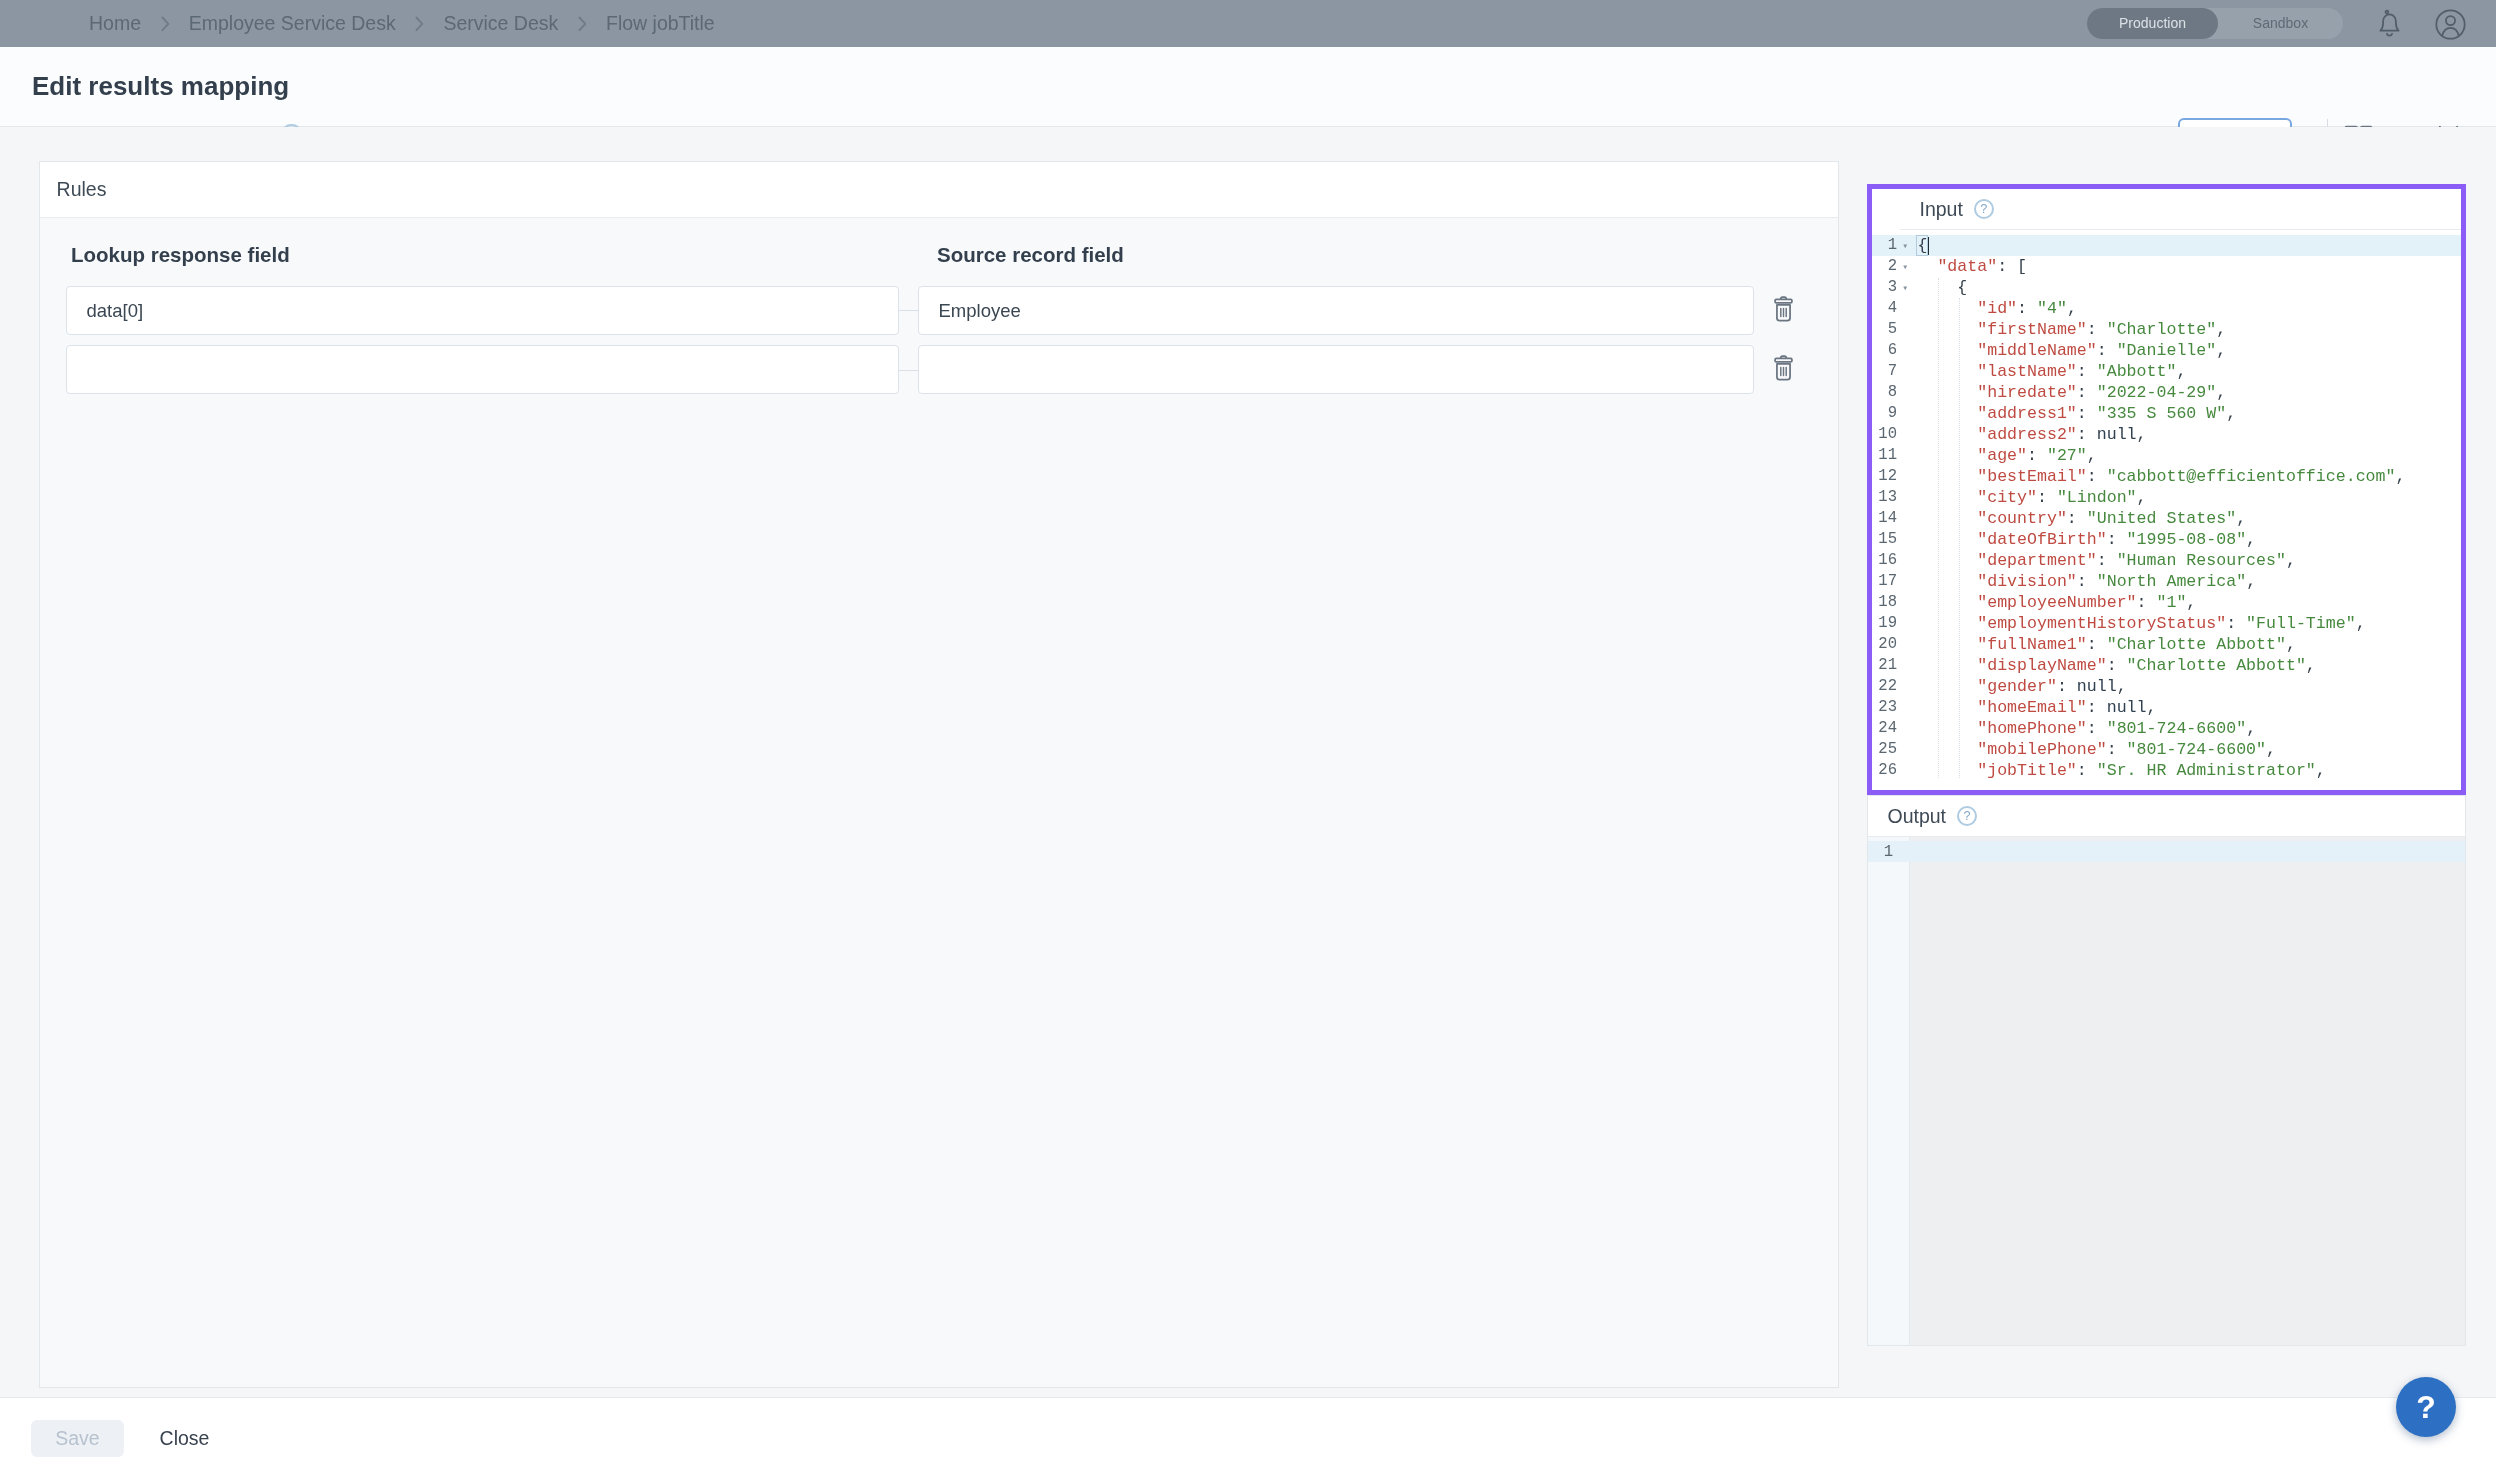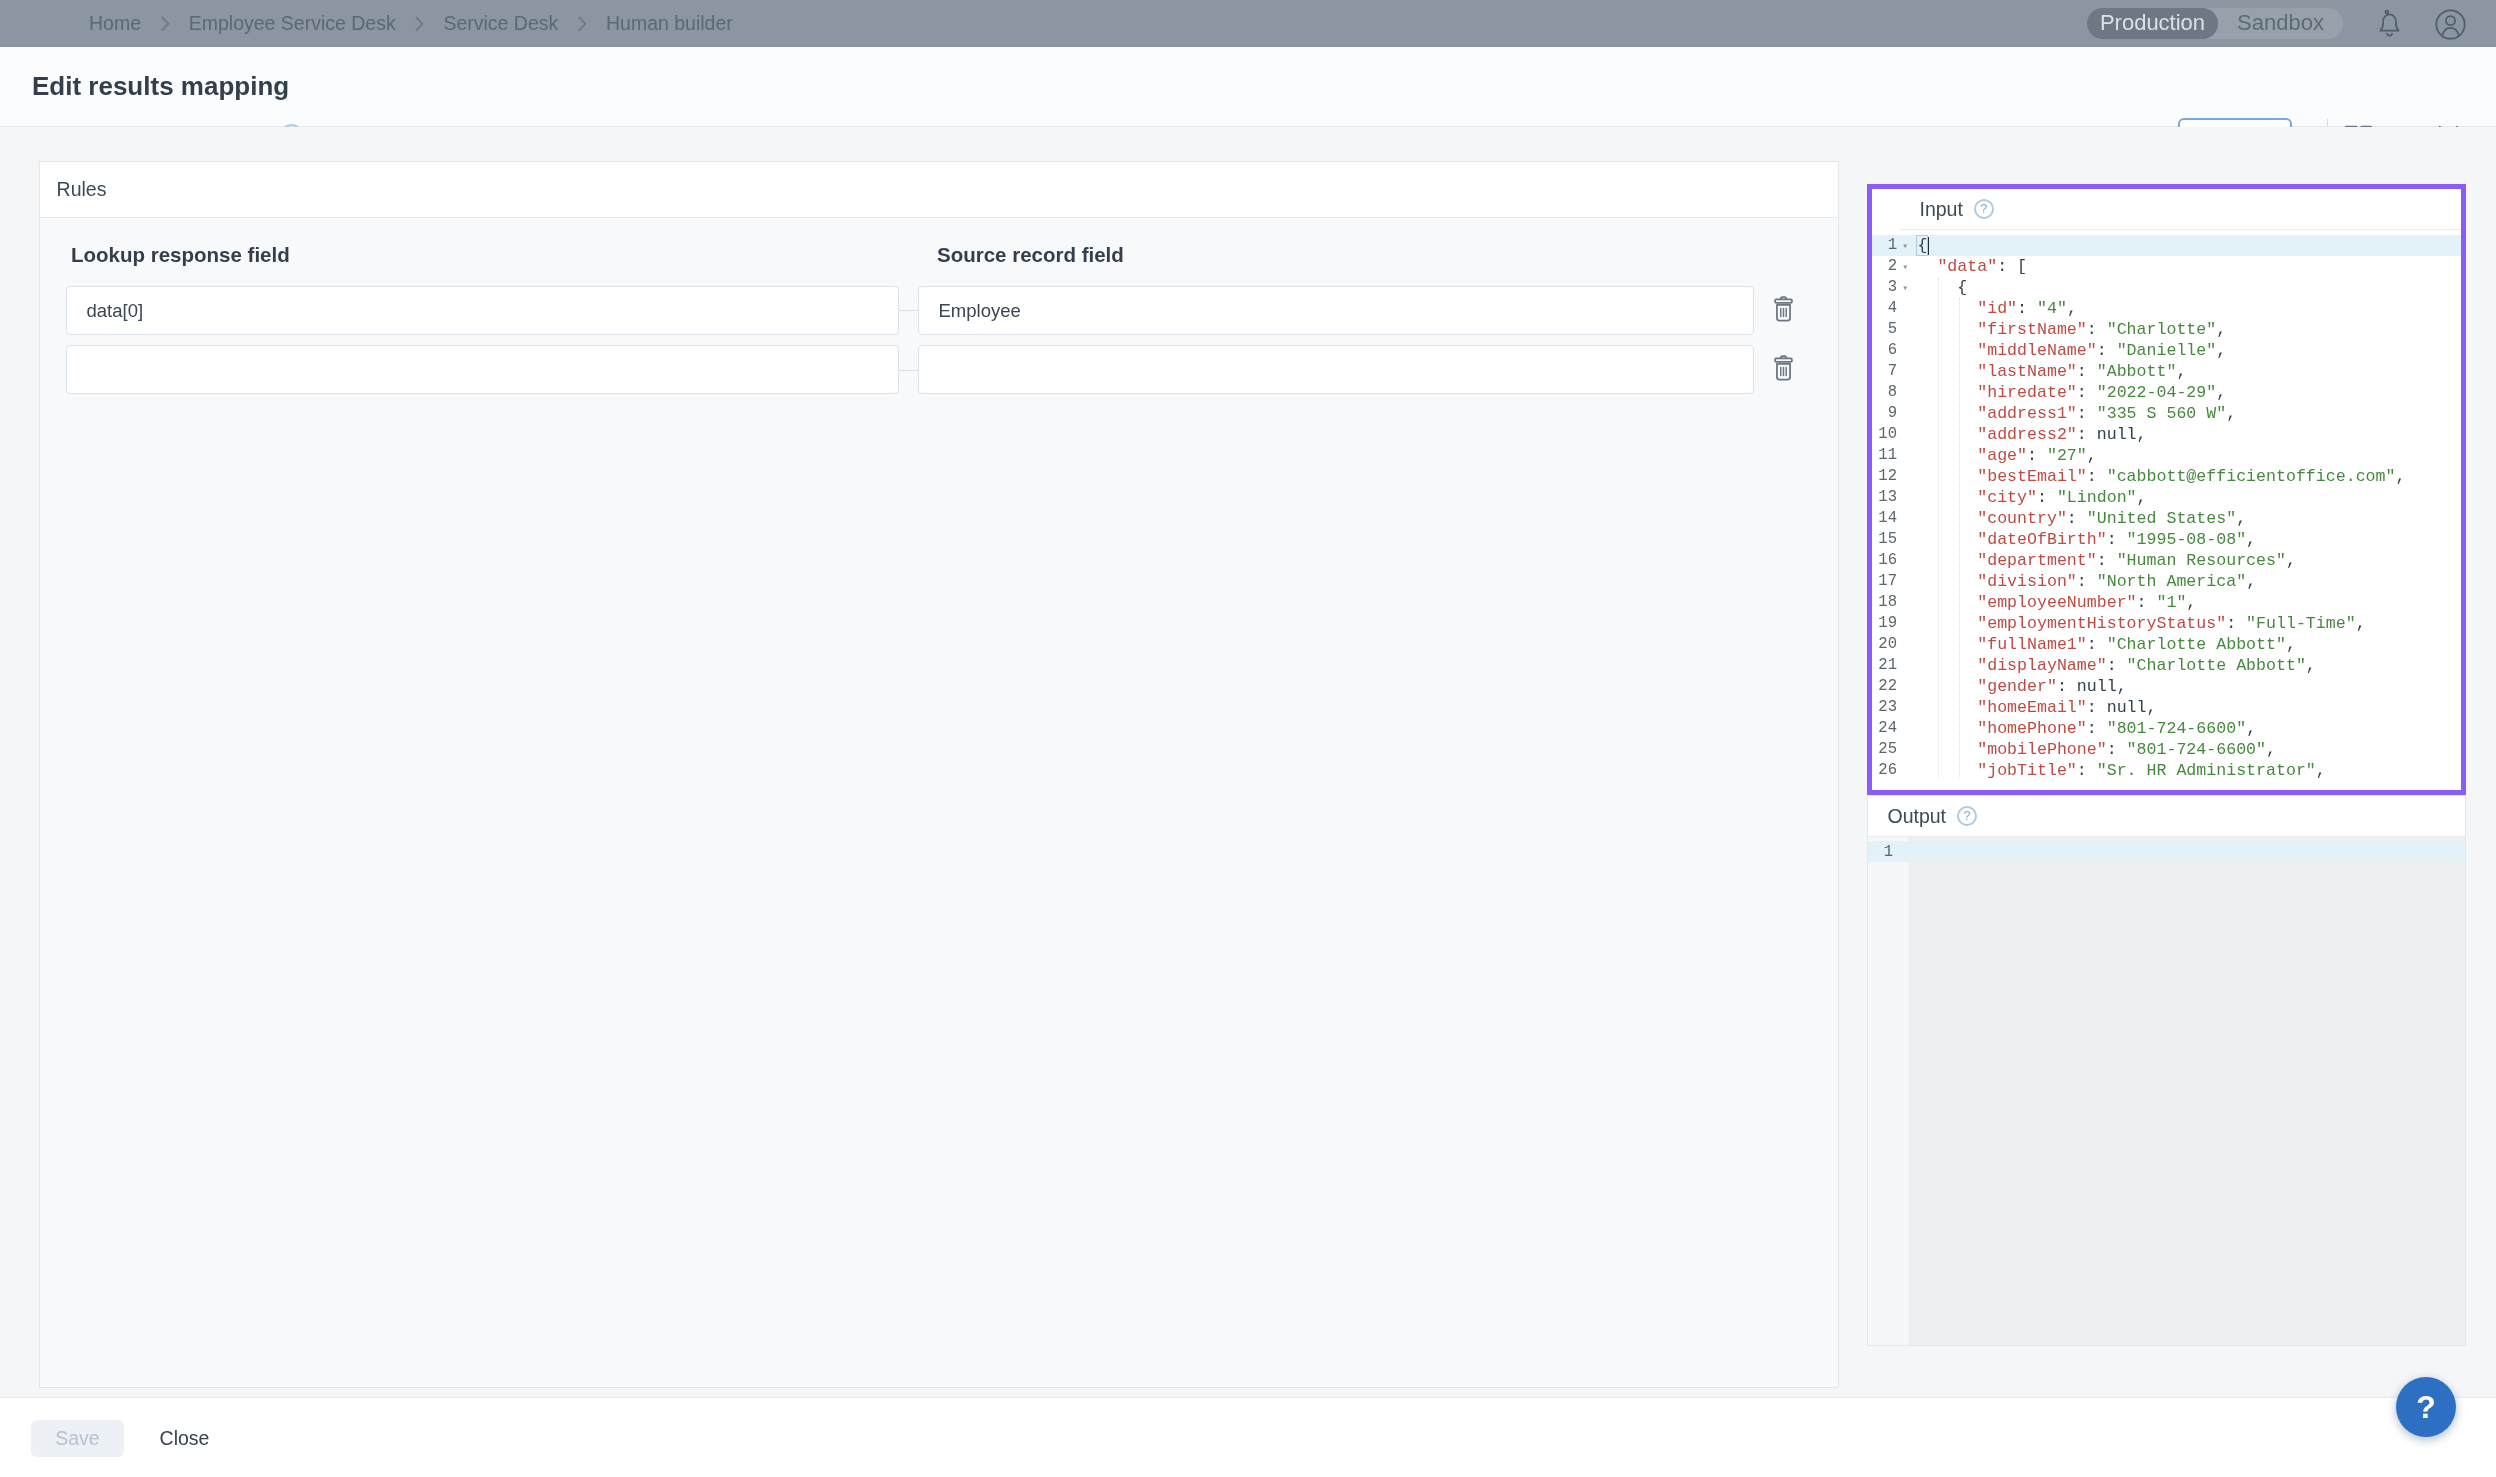--- a/index.html
+++ b/index.html
@@ -6,21 +6,21 @@
   html,body { width:2497px; height:1478px; }
   body { font-family:"Liberation Sans", sans-serif; background:#E9EDF1; }
   .screen { position:relative; width:2497px; height:1478px; overflow:hidden; background:#F5F6F8; }
 
   
   .topbar { position:absolute; left:0; top:0; width:2497px; height:47px; background:#8B96A2; }
   .crumbs { position:absolute; left:49px; top:0; height:47px; display:flex; align-items:center; gap:18.5px; font-size:19.5px; color:#5C6873;margin-left:40px; }
   .crumb { white-space:nowrap; }
   .crumb.link { cursor:pointer; }
   .chev { display:flex; align-items:center; }
-  .envtoggle { position:absolute; left:2087px; top:7.8px; width:256px; height:31px; background:#97A1AB; border-radius:15.6px; font-size:22px; }
+  .envtoggle { position:absolute; left:2087px; top:7.8px; width:256px; height:31px; background:#97A1AB; border-radius:15.6px; font-size:14px; }
   .env-prod { position:absolute; left:0; top:0; width:131px; height:31px; background:#6D7884; border-radius:15.6px; color:#DCE1E6; display:flex; align-items:center; justify-content:center; cursor:pointer; }
   .env-sand { position:absolute; left:131px; top:0; right:0; bottom:0; display:flex; align-items:center; justify-content:center; color:#5E6A76; cursor:pointer;text-align:center; }
   .bell-btn { position:absolute; left:2376px; top:8.8px; width:27px; height:29px; color:#515D69; cursor:pointer; background:none; border:none; }
   .avatar-btn { position:absolute; left:2434px; top:7.8px; width:33px; height:33px; color:#515D69; cursor:pointer; background:none; border:none; }
 
   
   .modal-header { position:absolute; left:0; top:47px; width:2497px; height:80px; background:#FBFCFD; border-bottom:1px solid #E4E8ED; }
   .title { position:absolute; left:32px; top:24.4px; font-size:26px; font-weight:700; color:#333F4C; }
   .help-badge { border:2px solid #AECBE2; color:#84A8C6; border-radius:50%; display:flex; align-items:center; justify-content:center; background:transparent; }
   .title-help { position:absolute; left:280px; top:77px; width:23.4px; height:23.4px; font-size:14.6px; cursor:pointer; }
@@ -98,21 +98,21 @@
           <svg width="10.7" height="17.6" viewBox="0 0 11 18" fill="none" stroke="#6F7B87" stroke-width="2" stroke-linecap="round" stroke-linejoin="round">
             <path d="M2.5 2.5 L8.5 9 L2.5 15.5"></path>
           </svg>
         </span>
         <span class="crumb link">Service Desk</span>
         <span class="chev">
           <svg width="10.7" height="17.6" viewBox="0 0 11 18" fill="none" stroke="#6F7B87" stroke-width="2" stroke-linecap="round" stroke-linejoin="round">
             <path d="M2.5 2.5 L8.5 9 L2.5 15.5"></path>
           </svg>
         </span>
-        <span class="crumb">Human builder</span>
+        <span class="crumb">Flow jobTitle</span>
       </div>
     <div class="envtoggle">
       <div class="env-prod">Production</div>
       <div class="env-sand">Sandbox</div>
     </div>
     <button class="bell-btn">
       <svg width="27" height="29" viewBox="0 0 28 30" fill="none" stroke="currentColor" stroke-width="1.8" stroke-linecap="round" stroke-linejoin="round">
         <path d="M23.5 22.5h-19c1.9-2 2.9-4.8 2.9-8v-2.2c0-3.7 3-6.7 6.6-6.7s6.6 3 6.6 6.7v2.2c0 3.2 1 6 2.9 8z"></path>
         <path d="M11.3 25.6a2.8 2.8 0 0 0 5.4 0"></path>
         <circle cx="11.3" cy="3.1" r="1.5"></circle>

